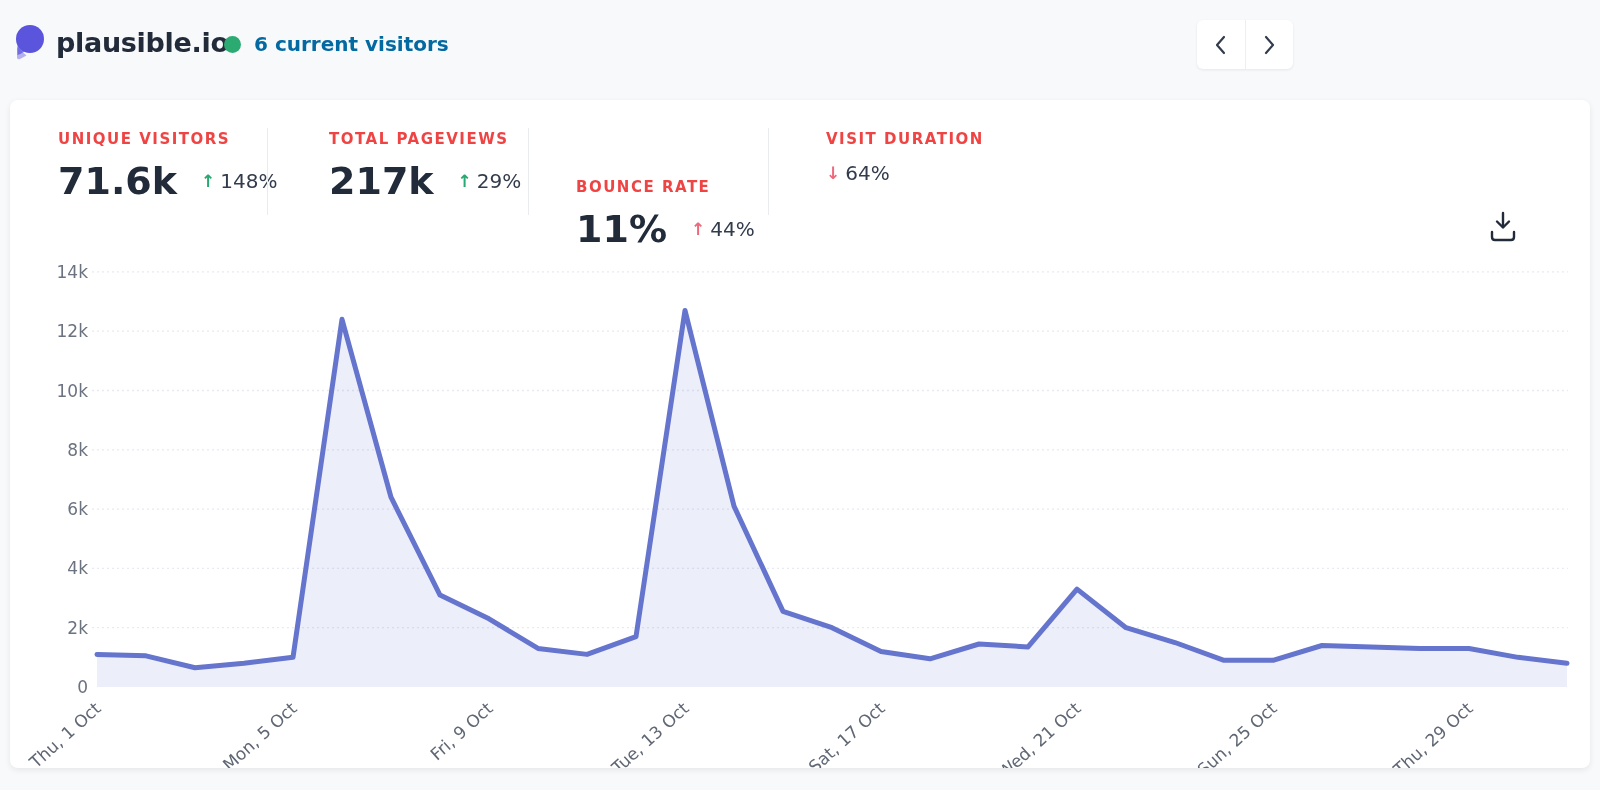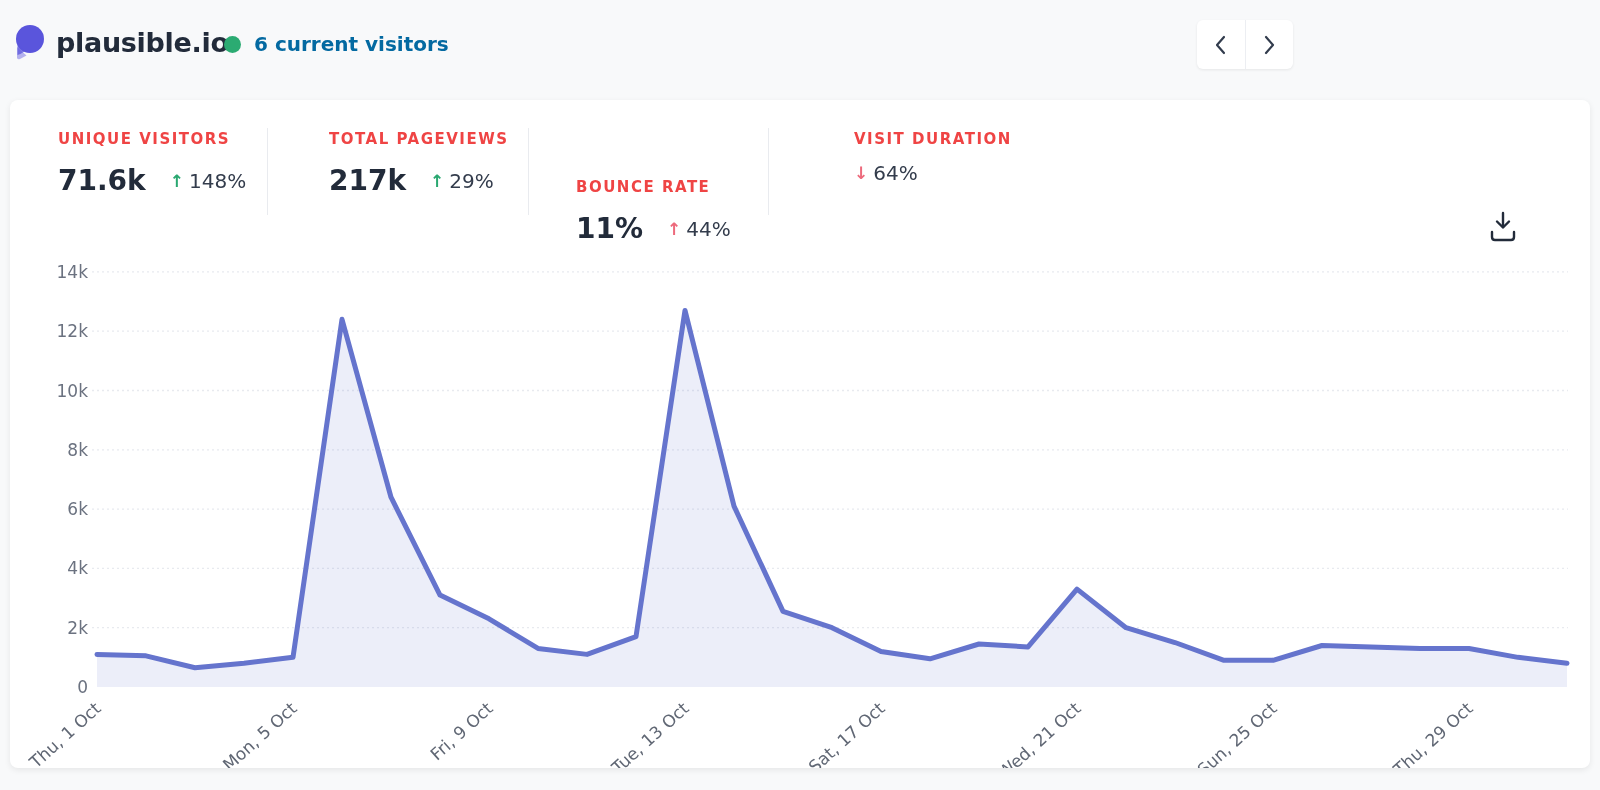--- a/index.html
+++ b/index.html
@@ -31,25 +31,25 @@
     justify-content:space-between;padding:0 22px;box-sizing:border-box;cursor:pointer;}
   .period-text{font-size:21px;font-weight:600;color:#2a3444;}
 
   
   .card{position:absolute;left:10px;top:100px;width:1580px;height:668px;background:#ffffff;
     border-radius:8px;box-shadow:0 2px 6px rgba(0,0,0,0.08);}
 
   .stat{position:absolute;top:30px;}
   .stat-label{font-size:15px;font-weight:700;letter-spacing:1.5px;color:#ef4444;}
   .stat-line{margin-top:13px;display:flex;align-items:center;gap:24px;}
-  .stat-value{font-size:28px;line-height:40px;font-weight:700;color:#222b3a;}
+  .stat-value{font-size:38px;line-height:40px;font-weight:700;color:#222b3a;}
   .stat-change{display:flex;align-items:center;gap:5px;font-size:20px;color:#333c4c;}
   .stat-change .arrow{font-size:17px;font-weight:700;}
   .stat-divider{position:absolute;top:28px;width:1px;height:87px;background:#e9ebef;}
-  .stat-1{left:48px;}  .stat-2{left:298px;margin-left:21px;} .stat-3{left:566px;margin-top:48px;} .stat-4{left:844px;}
+  .stat-1{left:48px;}  .stat-2{left:298px;margin-left:21px;} .stat-3{left:566px;margin-top:48px;} .stat-4{left:816px;}
   .div-1{left:257px;}  .div-2:  ;}</style><style>
   .div-2{left:518px;}  .div-3{left:758px;}
 
   .download-btn{position:absolute;left:1474px;top:107px;width:38px;height:38px;background:transparent;
     border:none;cursor:pointer;padding:0;display:flex;align-items:center;justify-content:center;}
 
   #chart{position:absolute;left:0;top:0;}
   .ylab{font-size:17px;fill:#6b7280;}
   .xlab{font-size:17px;fill:#606774;}
 </style>

